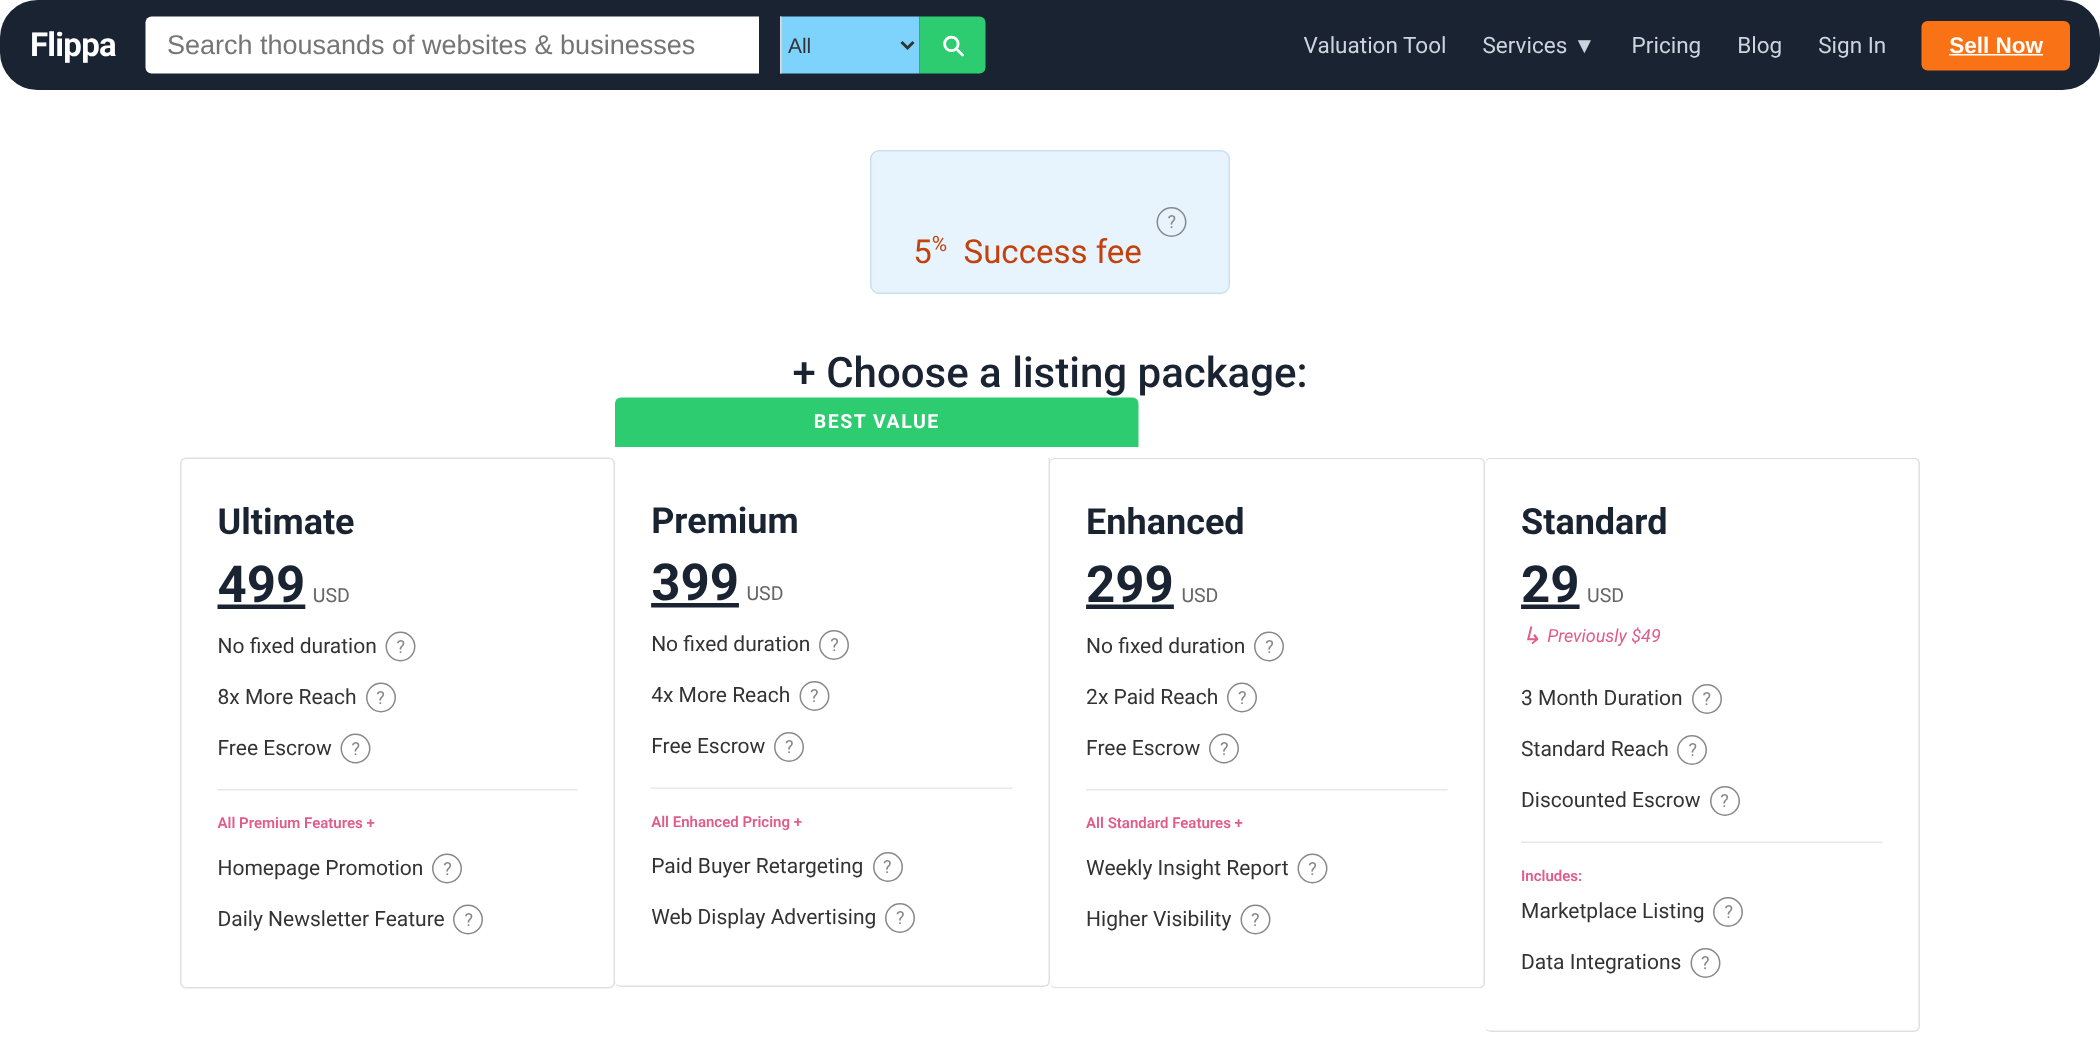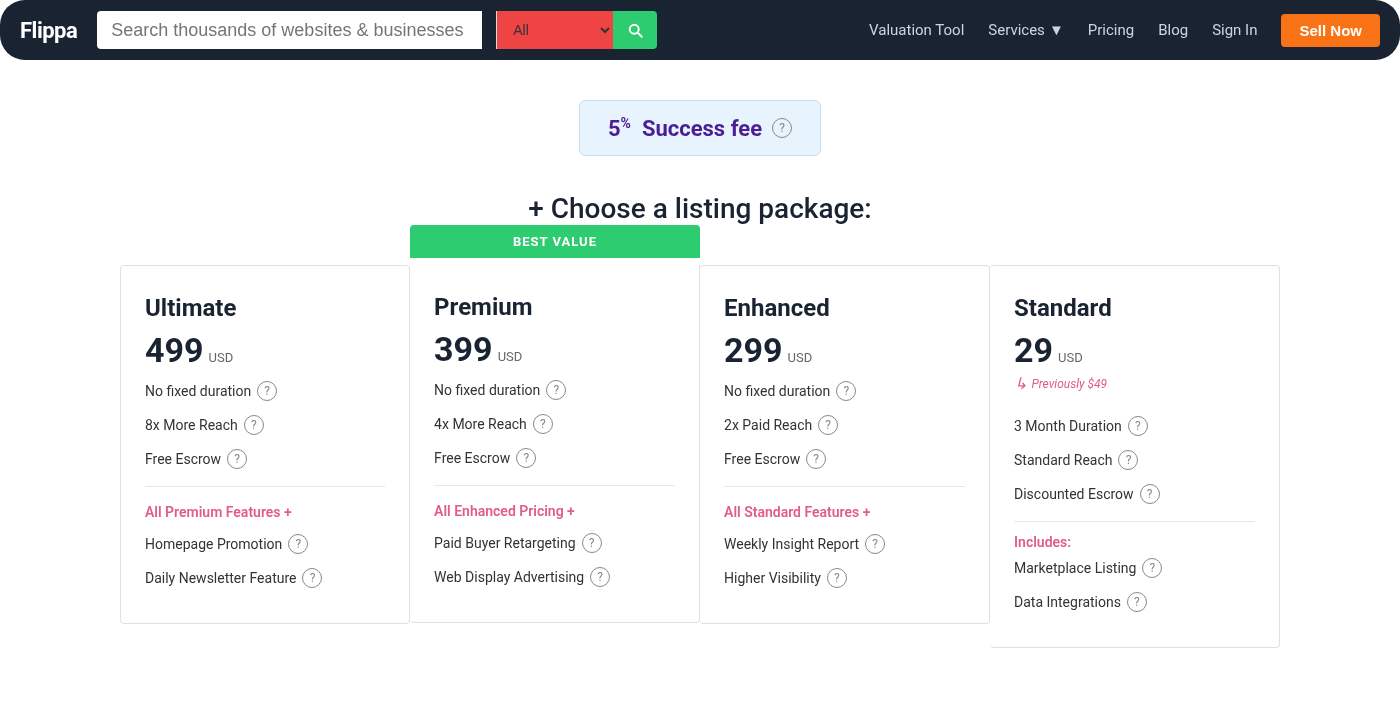--- a/index.html
+++ b/index.html
@@ -34,23 +34,23 @@
       border: none;
       border-radius: 4px 0 0 4px;
       padding: 1px 14px;
       font-size: 18px;
       color: #3b82f6;
       outline: none;
     }
     .search-select {
       border: none;
       border-left: 1px solid #ddd;
-      padding: 0 12px;
+      padding: 0 0;
       font-size: 14px;
-      background: #ef4444;
+      background: #7dd3fc;
       color: #333;
       cursor: pointer;
       outline: none;
       min-width: 80px;
       margin-left: 14px;
     }
     .search-btn {
       background: #2ecc71;
       border: none;
       border-radius: 0 4px 4px 0;
@@ -80,20 +80,21 @@
     .sell-btn {
       background: #f97316;
       color: #fff;
       border: none;
       border-radius: 4px;
       padding: 8px 18px;
       font-size: 15px;
       font-weight: 600;
       cursor: pointer;
       white-space: nowrap;
+      text-decoration: underline;
     }
 
     
     .main {
       max-width: 1200px;
       margin: 0 auto;
       padding: 40px 20px 40px;
     }
 
     
@@ -106,22 +107,23 @@
       background: #e8f4fd;
       border: 1px solid #c8e0f4;
       border-radius: 6px;
       padding: 14px 28px;
       display: flex;
       align-items: center;
       gap: 10px;
     }
     .success-fee-text {
       font-size: 22px;
-      font-weight: 700;
-      color: #4c1d95;
+      font-weight: 400;
+      color: #c2410c;
+      margin-top: 40px;
     }
     .success-fee-text sup {
       font-size: 14px;
       vertical-align: super;
     }
     .help-icon {
       width: 20px;
       height: 20px;
       border-radius: 50%;
       border: 1.5px solid #888;
@@ -155,21 +157,21 @@
       position: absolute;
       top: -40px;
       left: 290px;
       background: #2ecc71;
       color: #fff;
       font-weight: 700;
       font-size: 13px;
       letter-spacing: 1px;
       padding: 9px 0;
       text-align: center;
-      width: 290px;
+      width: 349px;
       border-radius: 4px 4px 0 0;
     }
     .card {
       border: 1.5px solid #e0e0e0;
       border-radius: 4px;
       padding: 28px 24px;
       width: 324px;
       background: #fff;
     }
     .card + .card {
@@ -188,20 +190,21 @@
     .card-price-row {
       display: flex;
       align-items: baseline;
       gap: 5px;
       margin-bottom: 4px;
     }
     .card-price {
       font-size: 34px;
       font-weight: 700;
       color: #1a2332;
+      text-decoration: underline;
     }
     .card-currency {
       font-size: 13px;
       color: #666;
       font-weight: 400;
     }
     .prev-price {
       font-size: 12px;
       color: #e05c8a;
       font-style: italic;
@@ -225,36 +228,36 @@
       color: #333;
       padding: 7px 0;
     }
     .divider {
       border: none;
       border-top: 1px solid #e8e8e8;
       margin: 10px 0;
     }
     .features-link {
       color: #e05c8a;
-      font-size: 14px;
+      font-size: 10px;
       font-weight: 600;
       padding: 7px 0;
       display: block;
     }
     .feature-extra {
       font-size: 14px;
       color: #333;
       padding: 7px 0;
       display: flex;
       align-items: center;
       gap: 6px;
     }
     .includes-label {
       color: #e05c8a;
-      font-size: 14px;
+      font-size: 10px;
       font-weight: 600;
       padding: 7px 0;
     }
   </style>
 </head>
 <body>
 
 <nav class="navbar">
   <span class="logo">Flippa</span>
   <div class="search-container">

